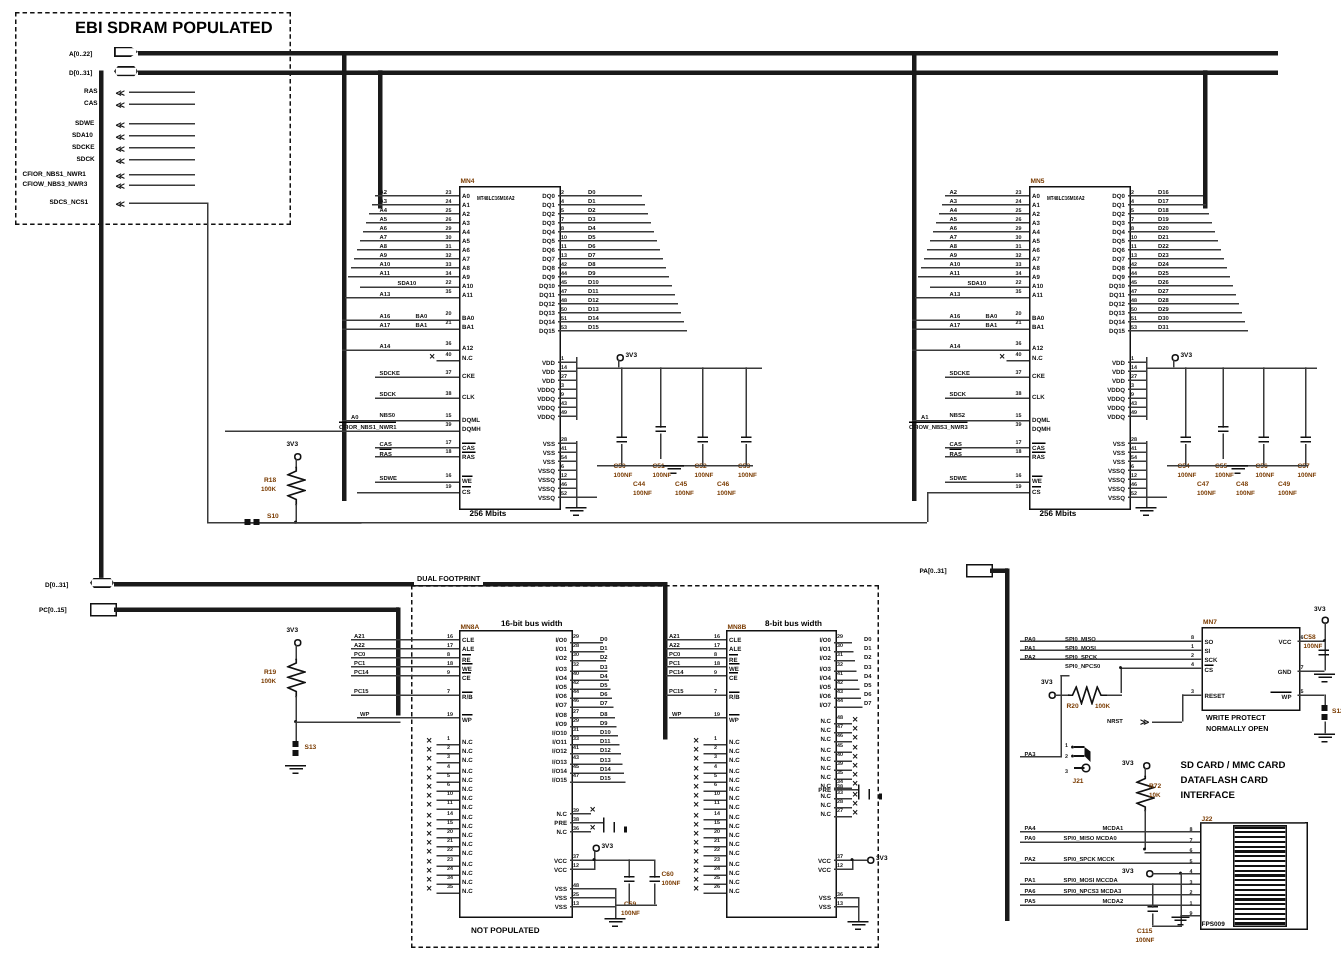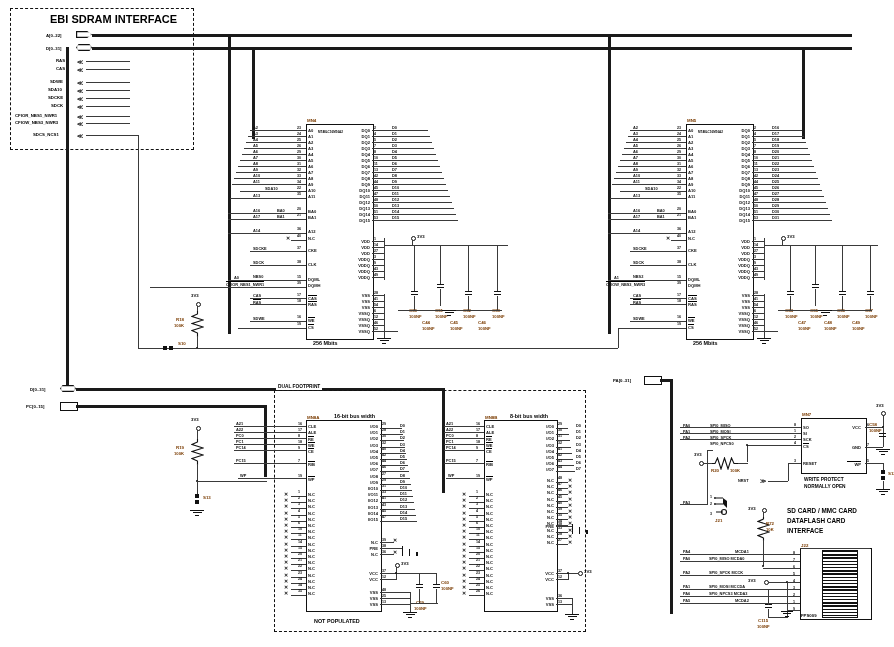--- a/index.html
+++ b/index.html
@@ -76,21 +76,21 @@
   .connhatch{position:absolute;background:
      repeating-linear-gradient(to bottom,#111 0 1.4px,#fff 1.4px 3.2px);
      border:1.2px solid #111;}
 </style>
 </head>
 <body>
 
 <div id="sheet">
 
   <div class="dashbox" style="left:10px;top:8px;width:182px;height:140px;"></div>
-  <div class="lbl t11 b" style="left:50px;top:14px;">EBI SDRAM INTERFACE</div>
+  <div class="lbl t11 b" style="left:50px;top:14px;">EBI SDRAM POPULATED</div>
 
   <div class="lbl t4 b" style="left:46px;top:34px;">A[0..22]</div>
   <div class="port arrow" style="left:76px;top:31px;"></div>
   <div class="bus h" style="left:92px;top:34px;width:760px;"></div>
 
   <div class="lbl t4 b" style="left:46px;top:47px;">D[0..31]</div>
   <div class="port hex" style="left:76px;top:44px;"></div>
   <div class="bus h" style="left:92px;top:47px;width:760px;"></div>
 
   <div class="bus v" style="left:228px;top:34px;height:300px;"></div>

